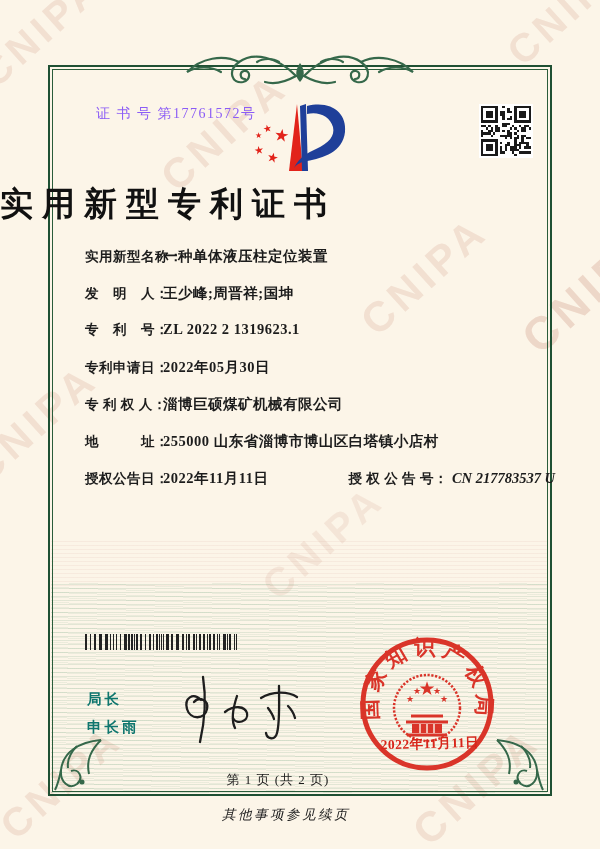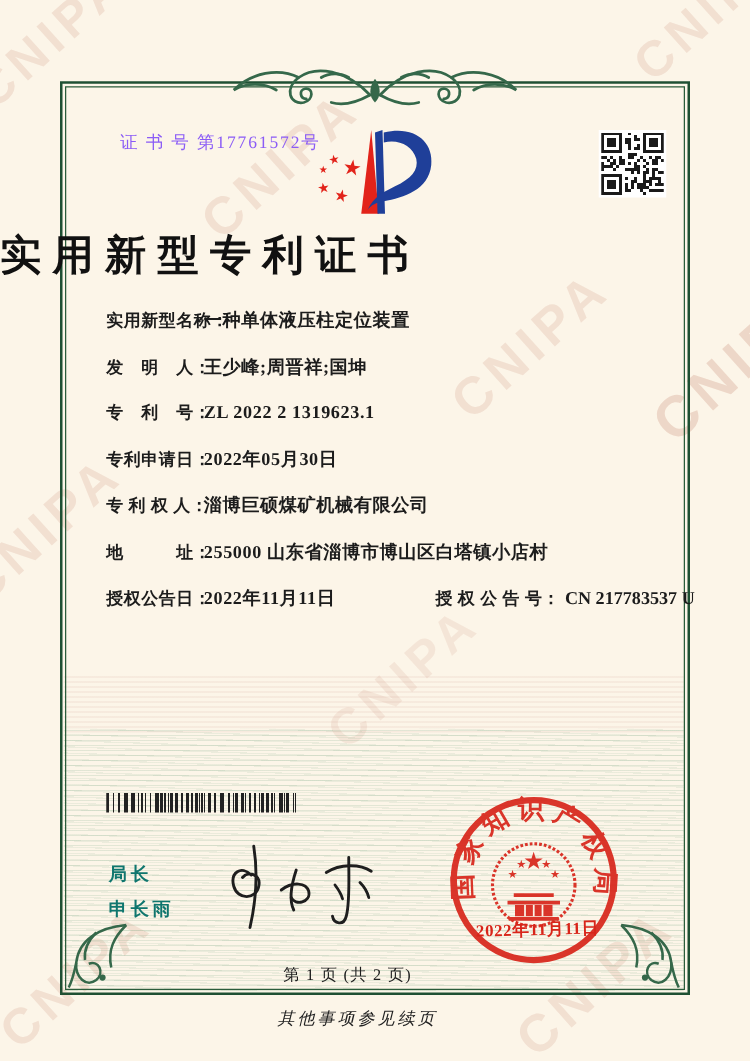--- a/index.html
+++ b/index.html
@@ -29,21 +29,21 @@
   .logo .star{position:absolute;color:#e2231a;line-height:1;font-family:"DejaVu Sans",sans-serif;}
   .qr{position:absolute;left:479px;top:104px;width:50px;height:50px;z-index:3;background:#fff;padding:2px;}
   .title{position:absolute;left:0;width:600px;top:182px;text-align:left;font-size:33px;
          font-weight:bold;letter-spacing:9px;color:#111;z-index:3;}
   
   .fields{position:absolute;left:85px;top:247px;width:445px;z-index:3;}
   .frow{display:flex;align-items:baseline;height:22px;margin-bottom:15px;white-space:nowrap;}
   .flabel{width:78px;flex:0 0 78px;font-size:13.5px;font-weight:bold;letter-spacing:.5px;}
   .fvalue{font-size:14.5px;font-weight:bold;margin-left:0;letter-spacing:.5px;}
   .flabel2{font-size:13.5px;font-weight:bold;margin-left:80px;letter-spacing:.5px;}
-  .fvalue2{font-size:14.5px;font-weight:bold;margin-left:4px;}
+  .fvalue2{font-size:14.5px;font-weight:bold;margin-left:4px;font-style:italic;}
   
   .paras{position:absolute;left:72px;top:493px;width:447px;z-index:3;}
   .paras p{margin:0;font-size:14px;line-height:22px;font-style:italic;font-weight:500;
            text-indent:2.5em;letter-spacing:.8px;color:#222;text-align:justify;}
   
   .barcode{position:absolute;left:85px;top:634px;z-index:3;}
   .signer{position:absolute;left:87px;top:690px;z-index:3;font-family:"Liberation Sans",sans-serif;
           font-weight:bold;font-size:14.5px;letter-spacing:3px;color:#0f766e;}
   .signer div{margin-bottom:9px;}
   .sig{position:absolute;left:175px;top:672px;z-index:4;}

